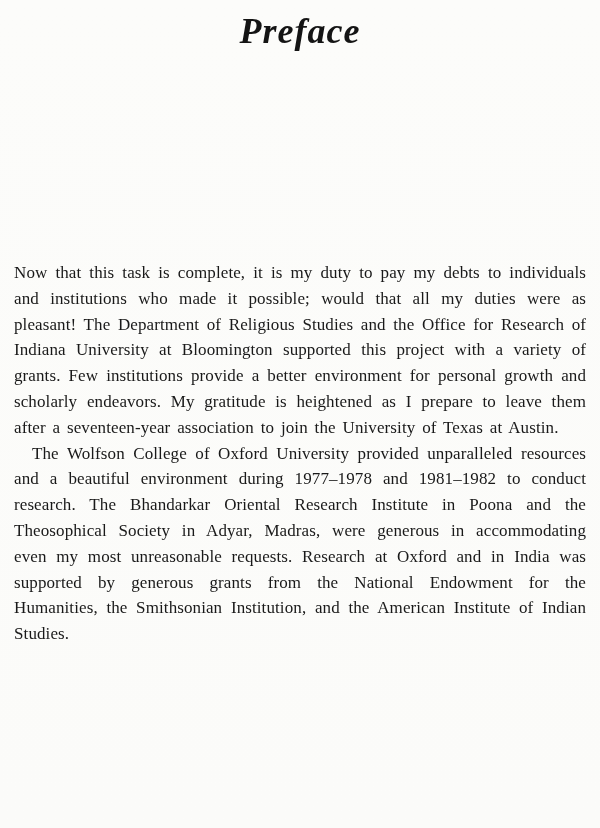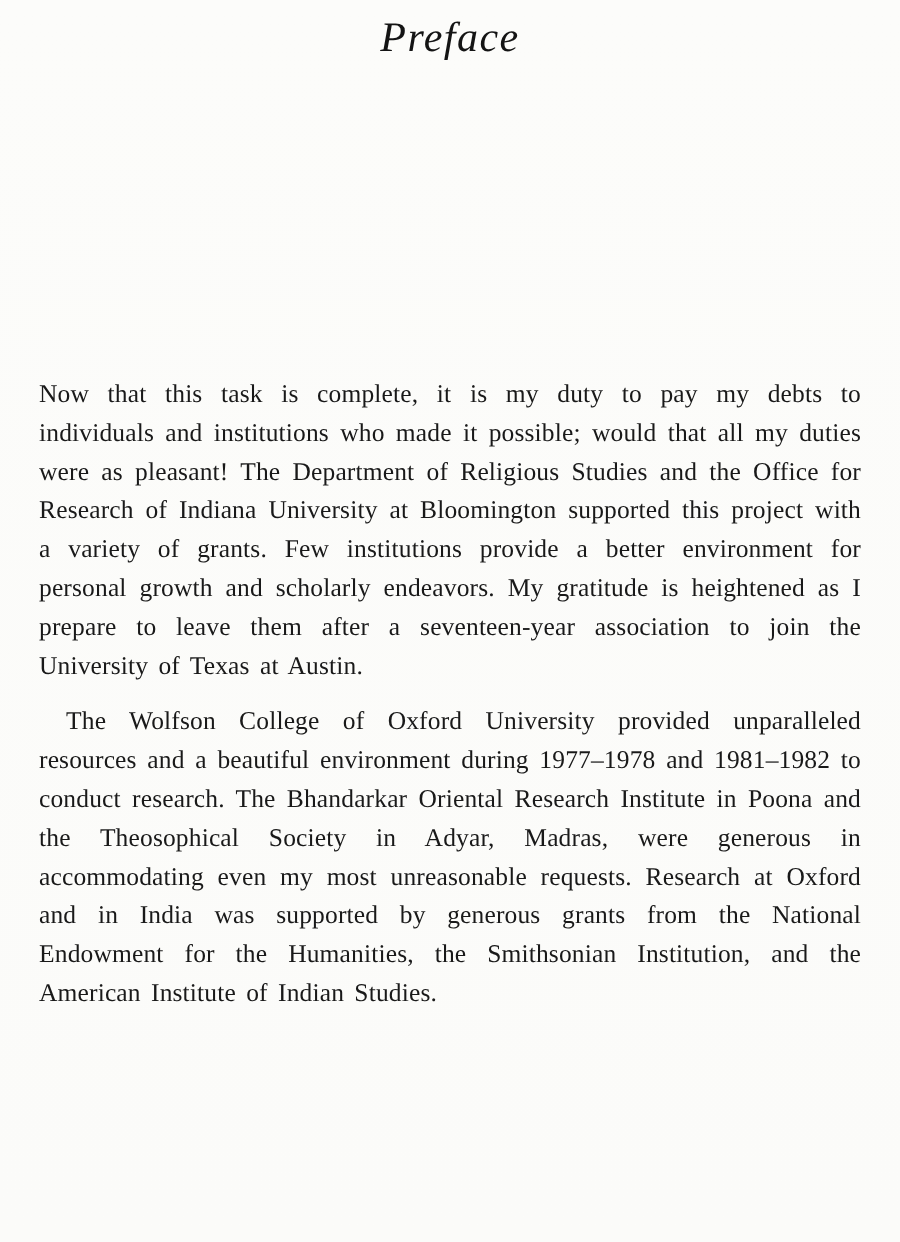--- a/index.html
+++ b/index.html
@@ -19,30 +19,30 @@
     padding: 8px 14px 0 14px;
     background: linear-gradient(180deg, #fcfcfa 0%, #fbfbf9 100%);
     font-family: "Liberation Serif", "DejaVu Serif", serif;
     color: #191919;
   }
   .page-title {
     margin: 0;
     padding-top: 2px;
     text-align: center;
     font-style: italic;
-    font-weight: 400;
-    font-size: 28px;
+    font-weight: 700;
+    font-size: 36px;
     letter-spacing: 1px;
     color: #141414;
   }
   .text-block {
     margin-top: 208px;
   }
   .para {
-    margin: 12px;
+    margin: 0;
     font-size: 17px;
     line-height: 25.8px;
     text-align: justify;
     word-spacing: 2.5px;
     letter-spacing: 0.1px;
   }
   .para + .para {
     text-indent: 18px;
   }
 </style>

